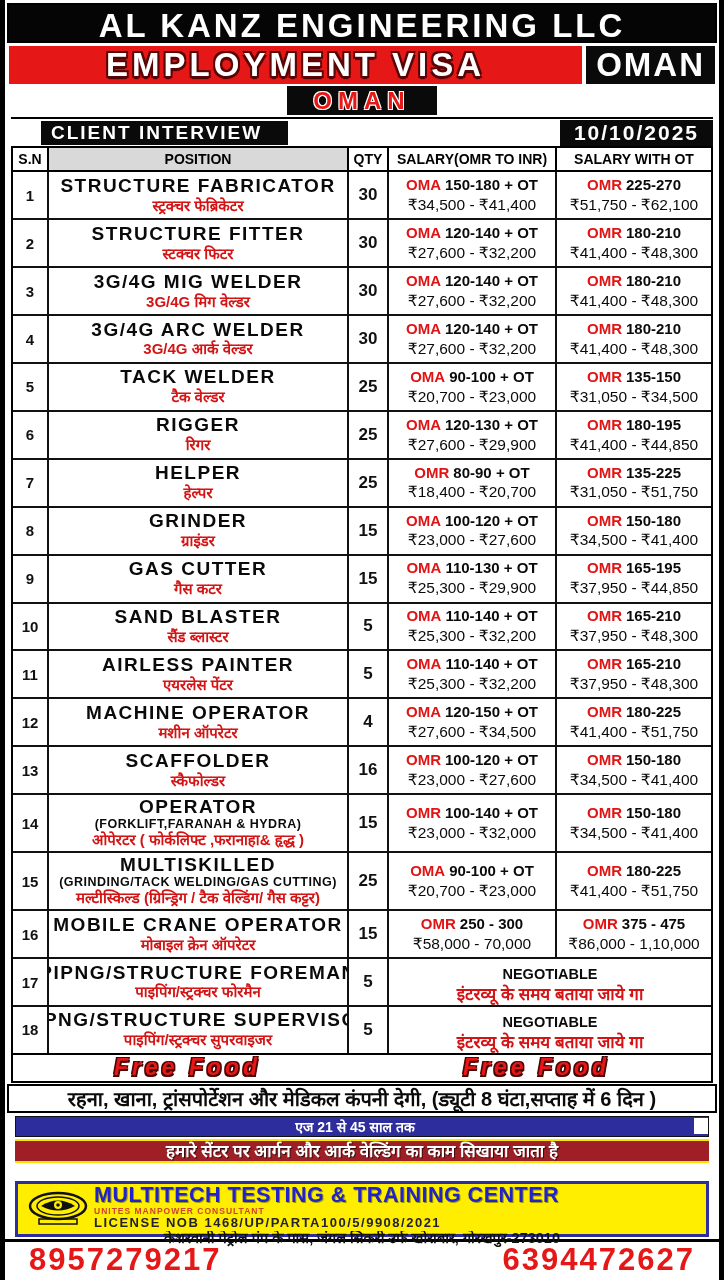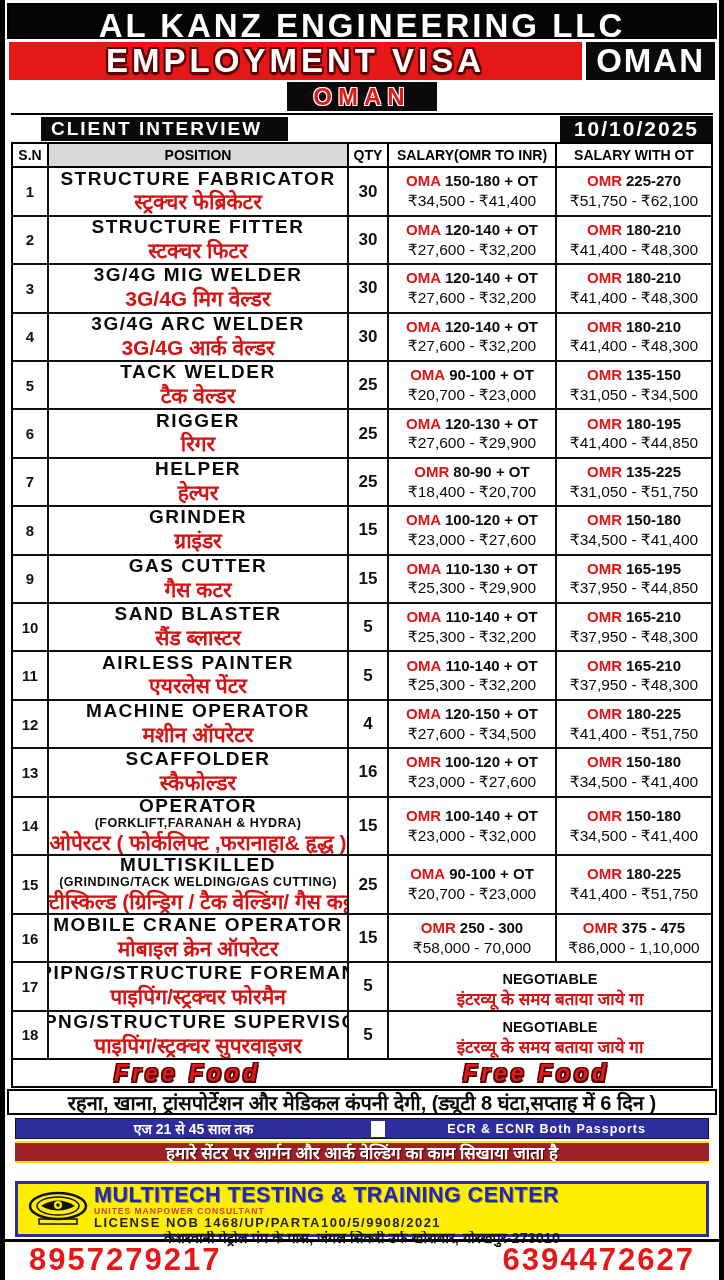--- a/index.html
+++ b/index.html
@@ -56,21 +56,21 @@
   .trow{ display:flex; border-bottom:2px solid #111; flex:1; min-height:0; }
   .trow:last-child{ border-bottom:none; }
   .cell{ border-right:2px solid #111; display:flex; flex-direction:column; align-items:center; justify-content:center; overflow:hidden; }
   .cell:last-child{ border-right:none; }
   .col-sn{ width:36px; } .col-pos{ width:300px; } .col-qty{ width:40px; }
   .col-sal{ width:168px; } .col-salot{ flex:1; }
   .sn-c{ font-weight:bold; font-size:15px; color:#111; }
   .qty-c{ font-weight:bold; font-size:17px; color:#111; }
   .pos-en{ font-weight:bold; font-size:19px; letter-spacing:1.5px; color:#0a0a0a; line-height:1.1; text-align:left; white-space:nowrap; }
   .pos-sub{ font-weight:bold; font-size:12.5px; letter-spacing:.5px; color:#0a0a0a; line-height:1.05; text-align:center; white-space:nowrap; }
-  .pos-hi{ font-weight:bold; font-size:21px; color:#d41414; line-height:1.2; text-align:center; white-space:nowrap; }
+  .pos-hi{ font-weight:bold; font-size:15px; color:#d41414; line-height:1.2; text-align:center; white-space:nowrap; }
   .sal-line{ font-weight:bold; font-size:15px; color:#0a0a0a; line-height:1.25; white-space:nowrap; }
   .cur{ color:#e01414; margin-right:4px; }
   .inr-line{ font-weight:normal; font-size:15.5px; color:#0a0a0a; line-height:1.25; white-space:nowrap; }
   .neg-cell{ flex:1; display:flex; flex-direction:column; align-items:center; justify-content:flex-end; }
   .neg-en{ font-weight:bold; font-size:14.5px; color:#0a0a0a; }
   .neg-hi{ font-weight:bold; font-size:17px; color:#d41414; }
   
   .freefood-row{
     display:flex; justify-content:space-around; align-items:center; height:28px;
     border-left:2px solid #000; border-right:2px solid #000; border-bottom:2px solid #000;
@@ -489,21 +489,20 @@
   <div class="freefood-row">
     <span class="freefood">Free Food</span>
     <span class="freefood">Free Food</span>
   </div>
 
   <div class="benefits-row">रहना, खाना, ट्रांसपोर्टेशन और मेडिकल कंपनी देगी, (ड्यूटी 8 घंटा,सप्ताह में 6 दिन )</div>
 
   <div class="blue-bar">
     <span class="blue-age">एज 21 से 45 साल तक</span>
     <span class="blue-sep"></span>
-    <span class="blue-pass">ECR &amp; ECNR Both Passports</span>
   </div>
 
   <div class="maroon-bar">हमारे सेंटर पर आर्गन और आर्क वेल्डिंग का काम सिखाया जाता है</div>
 
   <div class="yellow-box">
     <div class="logo-wrap">
       <svg width="62" height="34" viewBox="0 0 62 34">
         <ellipse cx="31" cy="15" rx="28" ry="13" fill="none" stroke="#111" stroke-width="2.5"></ellipse>
         <ellipse cx="31" cy="15" rx="21" ry="9" fill="none" stroke="#111" stroke-width="1.5"></ellipse>
         <path d="M14 15 Q31 4 48 15 Q31 24 14 15 Z" fill="#111"></path>

